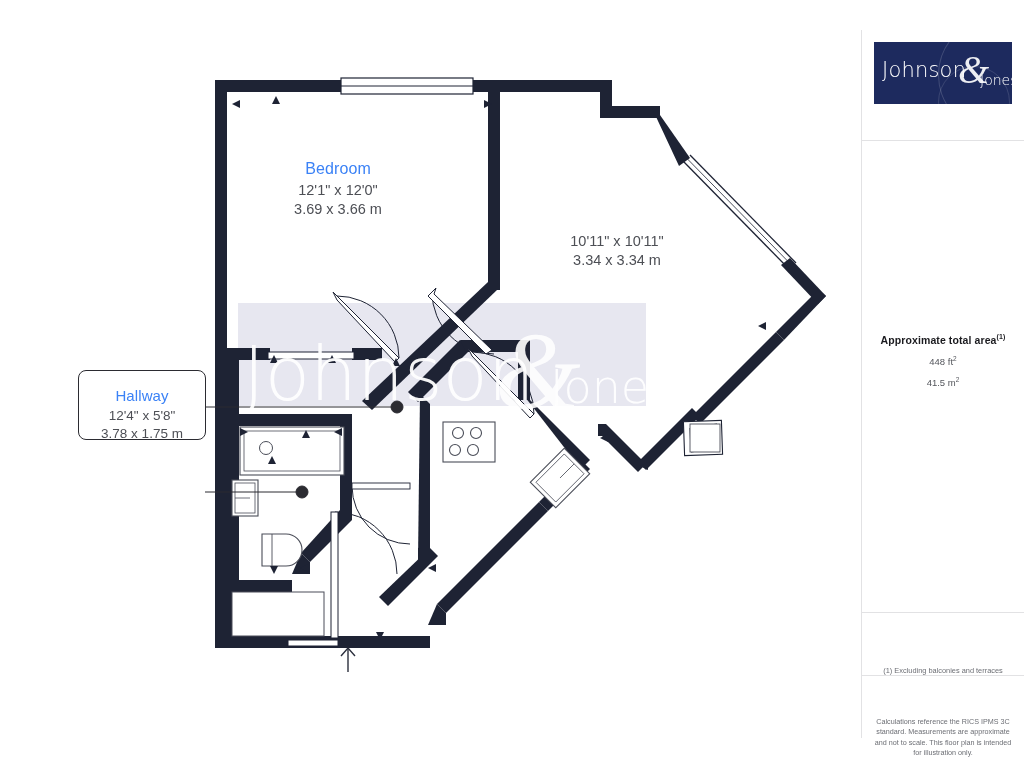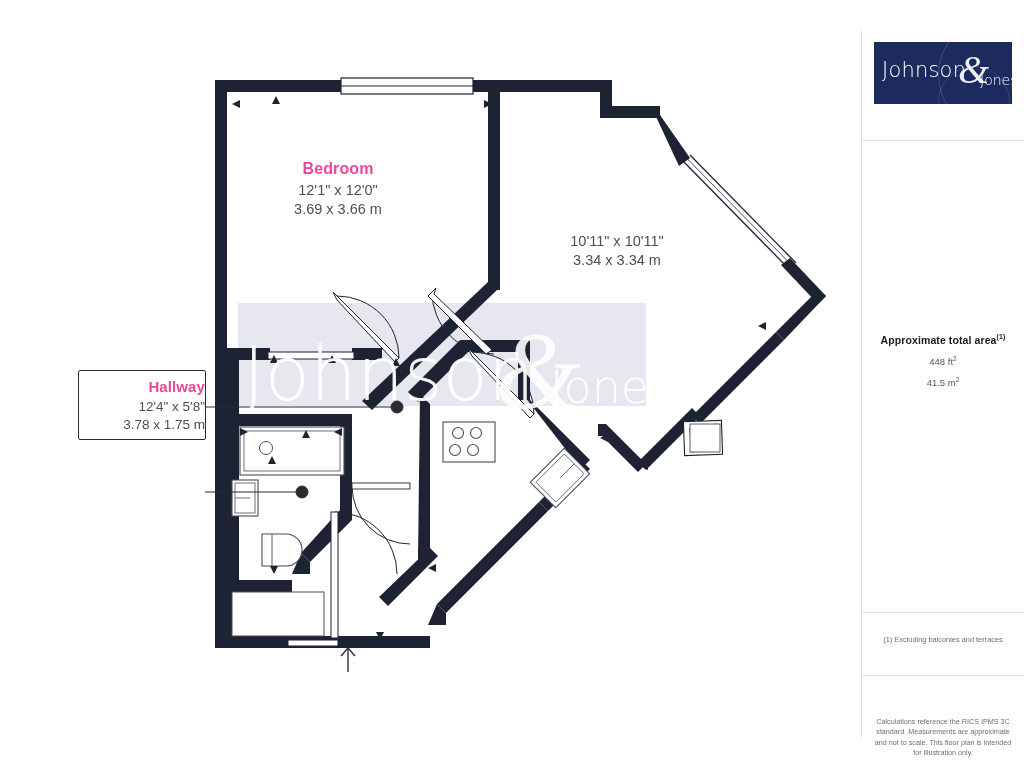--- a/index.html
+++ b/index.html
@@ -124,21 +124,21 @@
     letter-spacing: 0.1px;
   }
   #area-title sup { font-size: 7px; font-weight: bold; }
   .area-val {
     margin-top: 9px;
     font-size: 9.5px;
     color: #54565c;
   }
   .area-val sup { font-size: 6.5px; }
 
-  #note-block { top: 579px; height: 62px; }
+  #note-block { top: 610px; height: 62px; }
   #note-text {
     position: absolute;
     left: 10px;
     top: 26px;
     width: 142px;
     text-align: center;
     font-size: 7.4px;
     color: #6c6e74;
     line-height: 1.35;
   }
@@ -176,42 +176,42 @@
   }
 
   
   .room-label {
     position: absolute;
     text-align: center;
     pointer-events: none;
   }
   .room-name {
     font-size: 16px;
-    font-weight: bold;
-    color: #ec4899;
+    font-weight: normal;
+    color: #3b82f6;
     letter-spacing: 0.1px;
     white-space: nowrap;
   }
   .room-dim {
     font-size: 14.5px;
     color: #4d4f55;
     margin-top: 4px;
     white-space: nowrap;
   }
   .room-dim.second { margin-top: 3px; }
 
   
   .callout {
     position: absolute;
     box-sizing: border-box;
     border: 1.2px solid #2b2b31;
-    border-radius: 2px;
+    border-radius: 8px;
     background: #ffffff;
-    text-align: right;
-    padding-top: 7px;
+    text-align: center;
+    padding-top: 16px;
   }
   .callout .room-name { font-size: 15px; }
   .callout .room-dim { font-size: 13.5px; }
 </style>
 </head>
 <body>
 
 <div id="page">
 
   <svg id="plan" viewBox="0 0 862 768">

